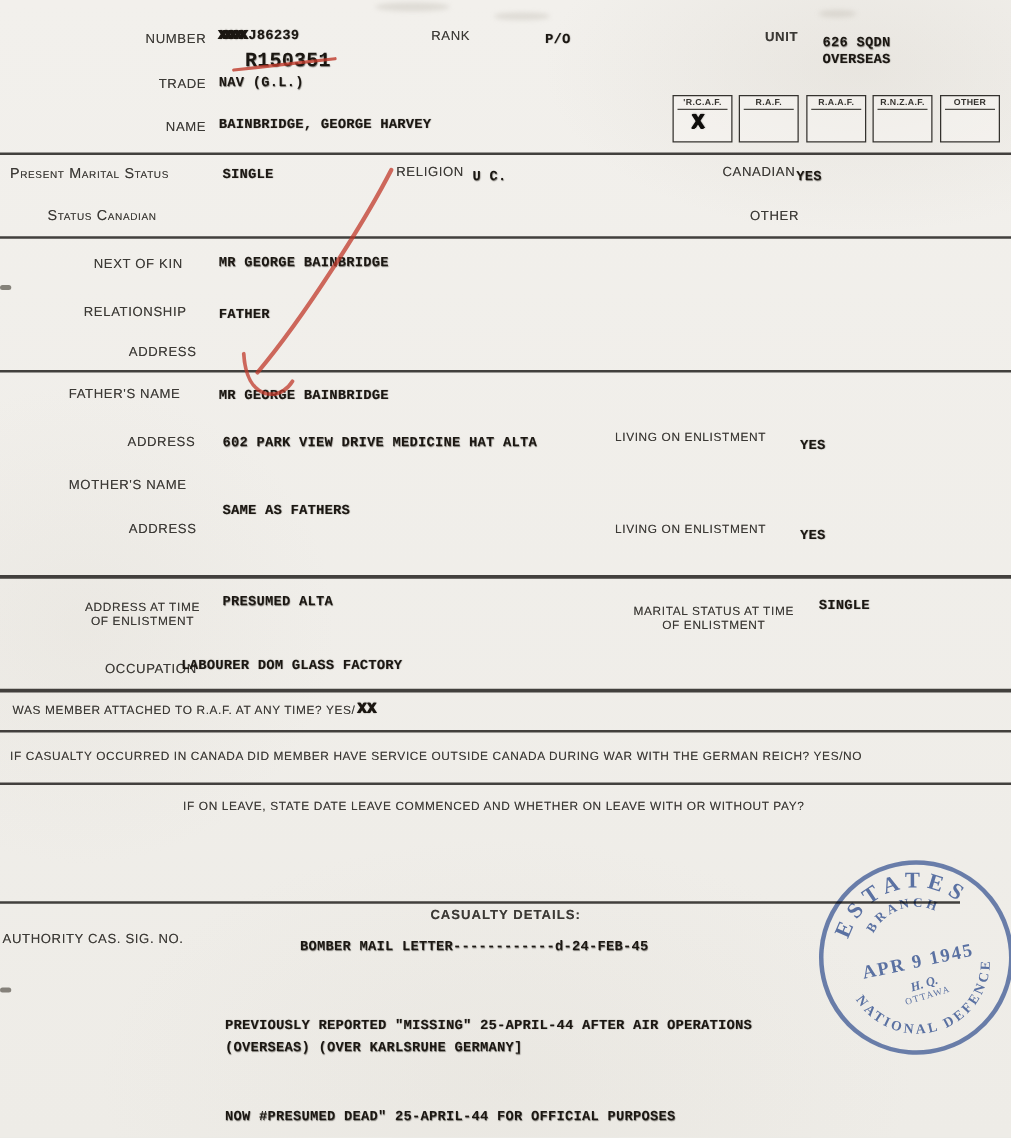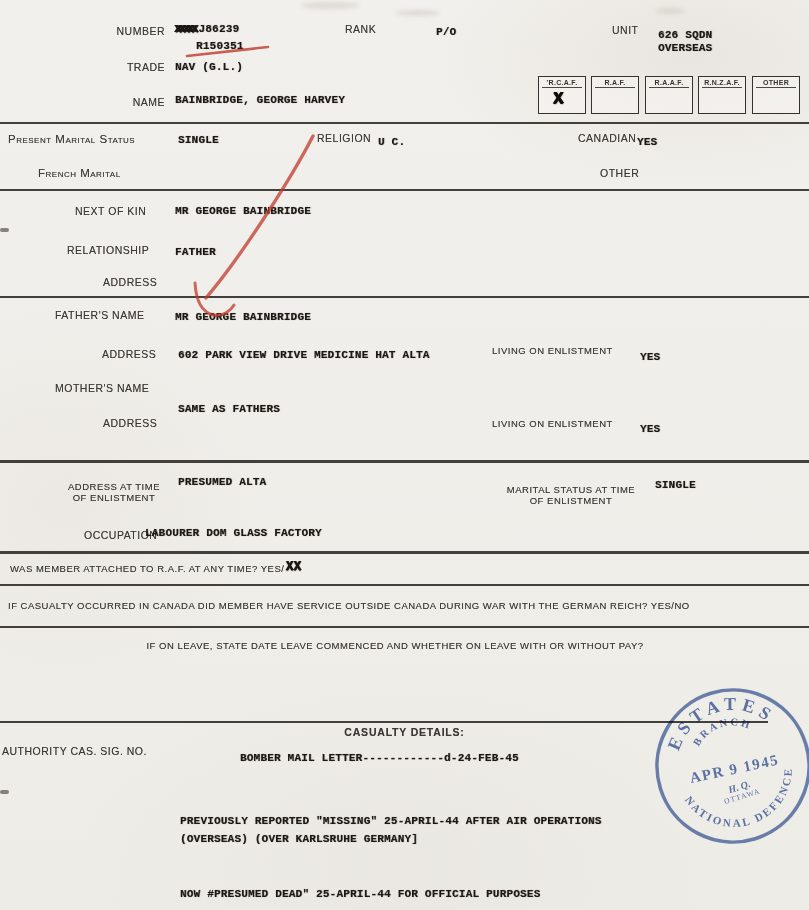--- a/index.html
+++ b/index.html
@@ -65,26 +65,26 @@
 <div class="page">
 
   <div class="smudge" style="left:300px;top:2px;width:60px;height:7px;"></div>
   <div class="smudge" style="left:395px;top:10px;width:45px;height:6px;"></div>
   <div class="smudge" style="left:655px;top:8px;width:30px;height:6px;"></div>
   <div class="edge-mark" style="top:228px;"></div>
   <div class="edge-mark" style="top:790px;"></div>
 
   <div class="abs lbl right" style="left:60px;top:25px;width:105px;">NUMBER</div>
   <div class="abs typed" style="left:175px;top:23px;"><span class="overstrike">XXXXX</span><span>J86239</span></div>
-  <div class="abs typed" style="left:196px;top:40px;font-size:11px;">R150351</div>
+  <div class="abs typed" style="left:196px;top:40px;font-size:16px;">R150351</div>
 
   <div class="abs lbl" style="left:345px;top:23px;">RANK</div>
   <div class="abs typed" style="left:392px;top:26px;padding-left:44px;">P/O</div>
 
-  <div class="abs lbl" style="left:612px;top:24px;">UNIT</div>
+  <div class="abs lbl" style="left:612px;top:24px;font-weight:bold;">UNIT</div>
   <div class="abs typed tight" style="left:658px;top:29px;text-align:center;">
     <div>626 SQDN</div>
     <div>OVERSEAS</div>
   </div>
 
   <div class="abs lbl right" style="left:100px;top:61px;width:65px;">TRADE</div>
   <div class="abs typed" style="left:175px;top:61px;">NAV (G.L.)</div>
 
   <div class="abs lbl right" style="left:100px;top:96px;width:65px;">NAME</div>
   <div class="abs typed" style="left:175px;top:94px;">BAINBRIDGE, GEORGE HARVEY</div>
@@ -107,21 +107,21 @@
   </div>
 
   <div class="hline" style="top:122px;height:1.6px;"></div>
 
   <div class="abs lbl sc" style="left:8px;top:133px;">Present Marital Status</div>
   <div class="abs typed" style="left:178px;top:134px;">SINGLE</div>
   <div class="abs lbl" style="left:317px;top:132px;">RELIGION</div>
   <div class="abs typed" style="left:378px;top:136px;">U C.</div>
   <div class="abs lbl" style="left:578px;top:132px;">CANADIAN</div>
   <div class="abs typed" style="left:637px;top:136px;">YES</div>
-  <div class="abs lbl sc" style="left:38px;top:167px;">French Marital</div>
+  <div class="abs lbl sc" style="left:38px;top:167px;">Status Canadian</div>
   <div class="abs lbl" style="left:600px;top:167px;">OTHER</div>
 
   <div class="hline" style="top:189px;height:1.6px;"></div>
 
   <div class="abs lbl" style="left:75px;top:205px;">NEXT OF KIN</div>
   <div class="abs typed" style="left:175px;top:205px;">MR GEORGE BAINBRIDGE</div>
   <div class="abs lbl" style="left:67px;top:244px;">RELATIONSHIP</div>
   <div class="abs typed" style="left:175px;top:246px;">FATHER</div>
   <div class="abs lbl" style="left:103px;top:276px;">ADDRESS</div>
 

